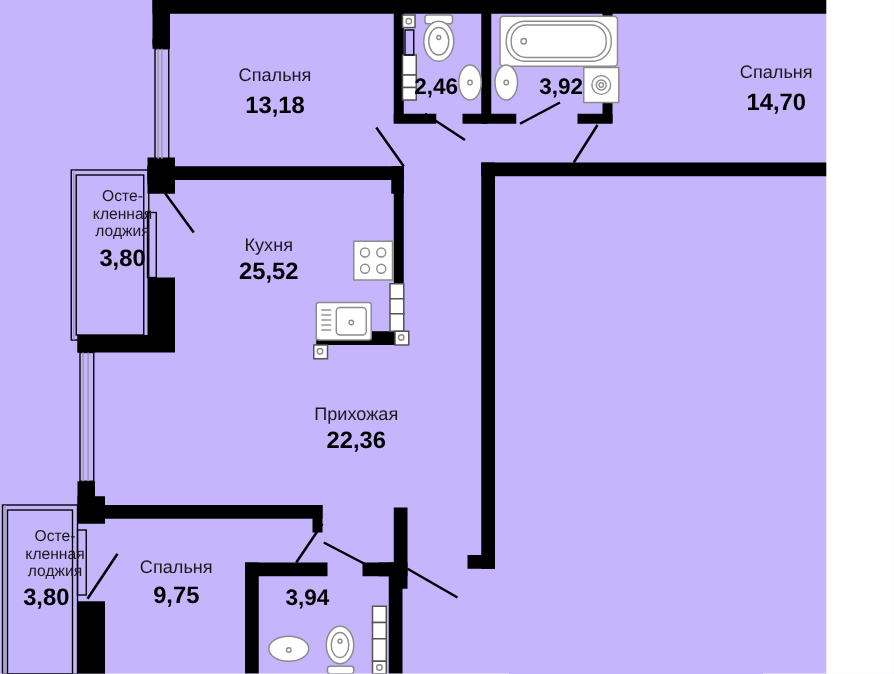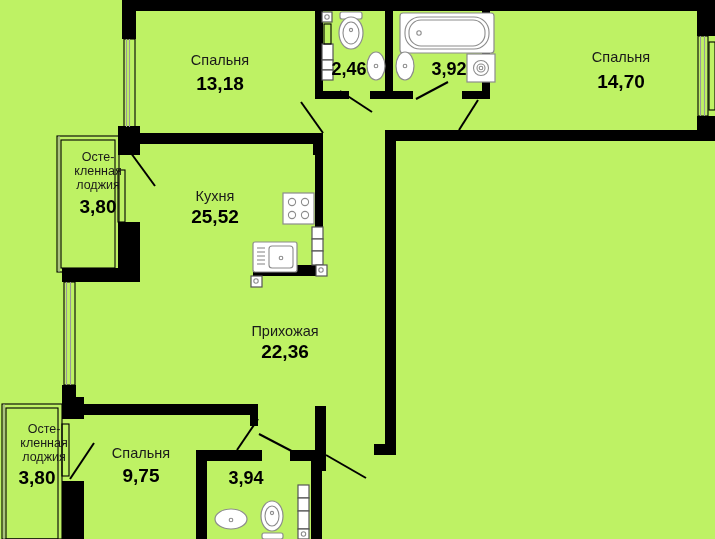--- a/index.html
+++ b/index.html
@@ -5,23 +5,23 @@
   html, body {
     margin: 0;
     padding: 0;
     background: #ffffff;
   }
   body {
     font-family: "Liberation Sans", sans-serif;
   }
   #plan {
     position: relative;
-    width: 715px;
+    width: 661px;
     height: 539px;
-    background: #bef264;
+    background: #c4b5fd;
     overflow: hidden;
   }
   svg#floorplan {
     position: absolute;
     left: 0;
     top: 0;
     width: 715px;
     height: 539px;
     display: block;
   }

